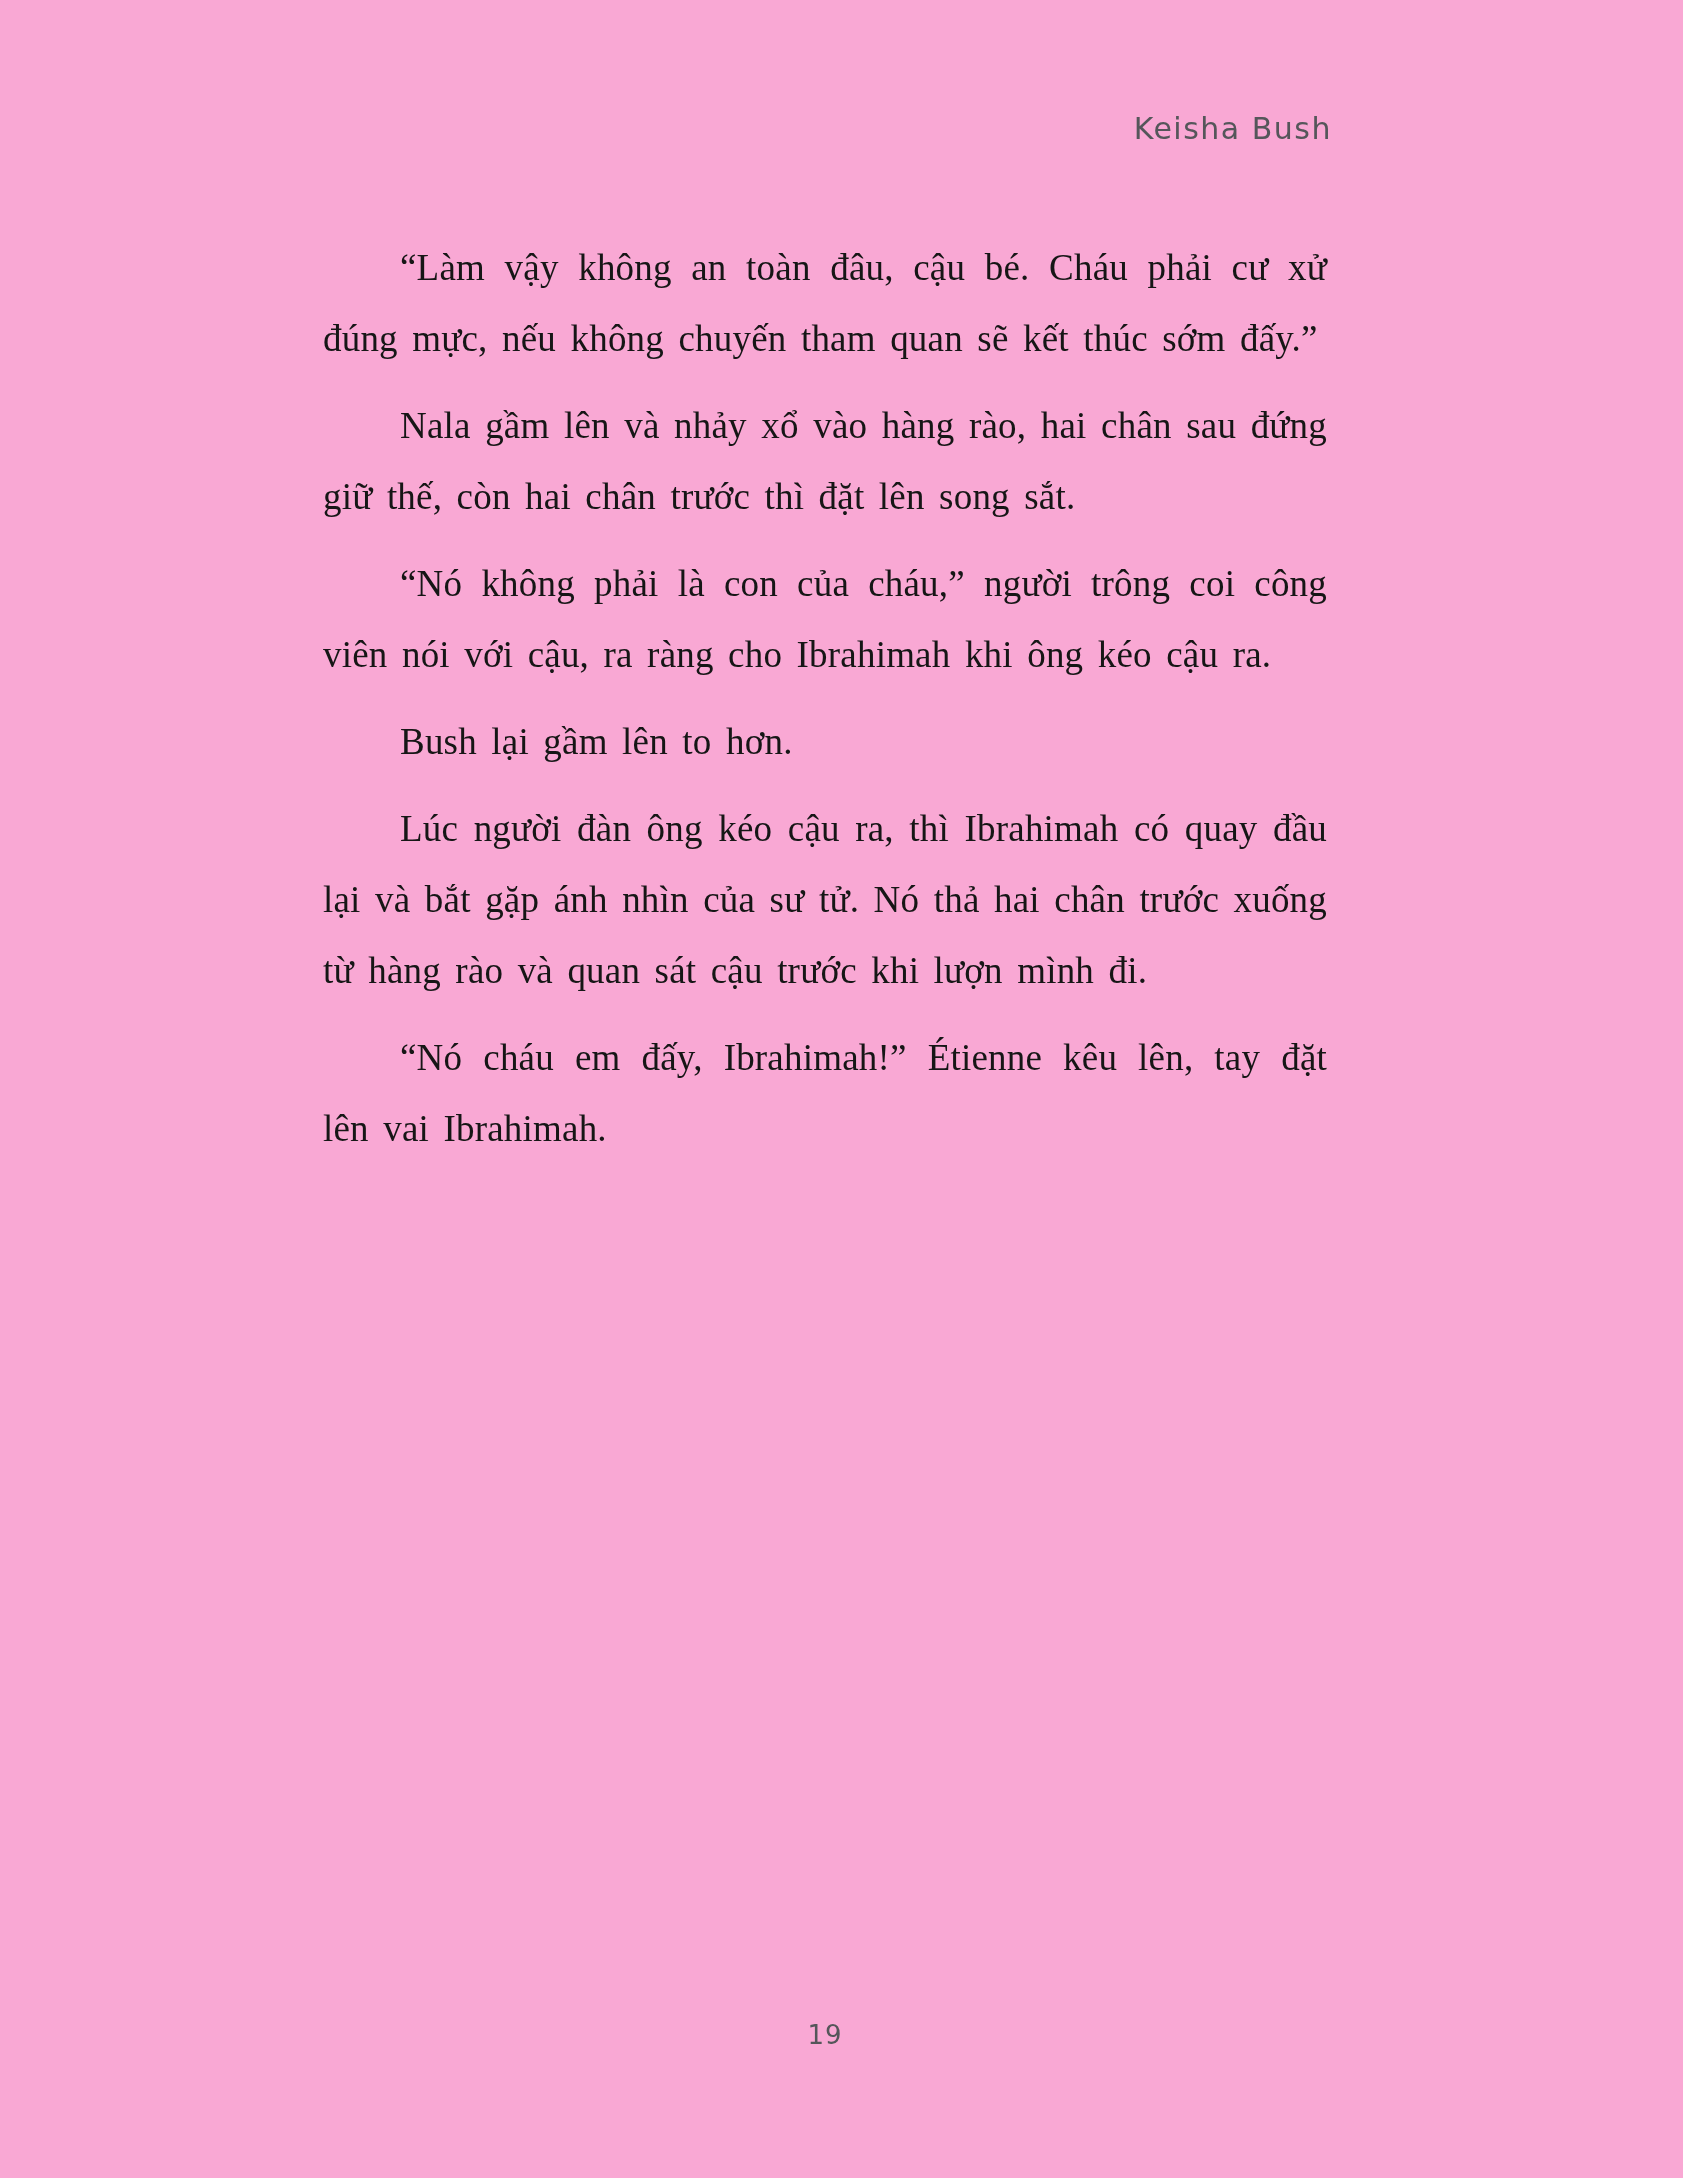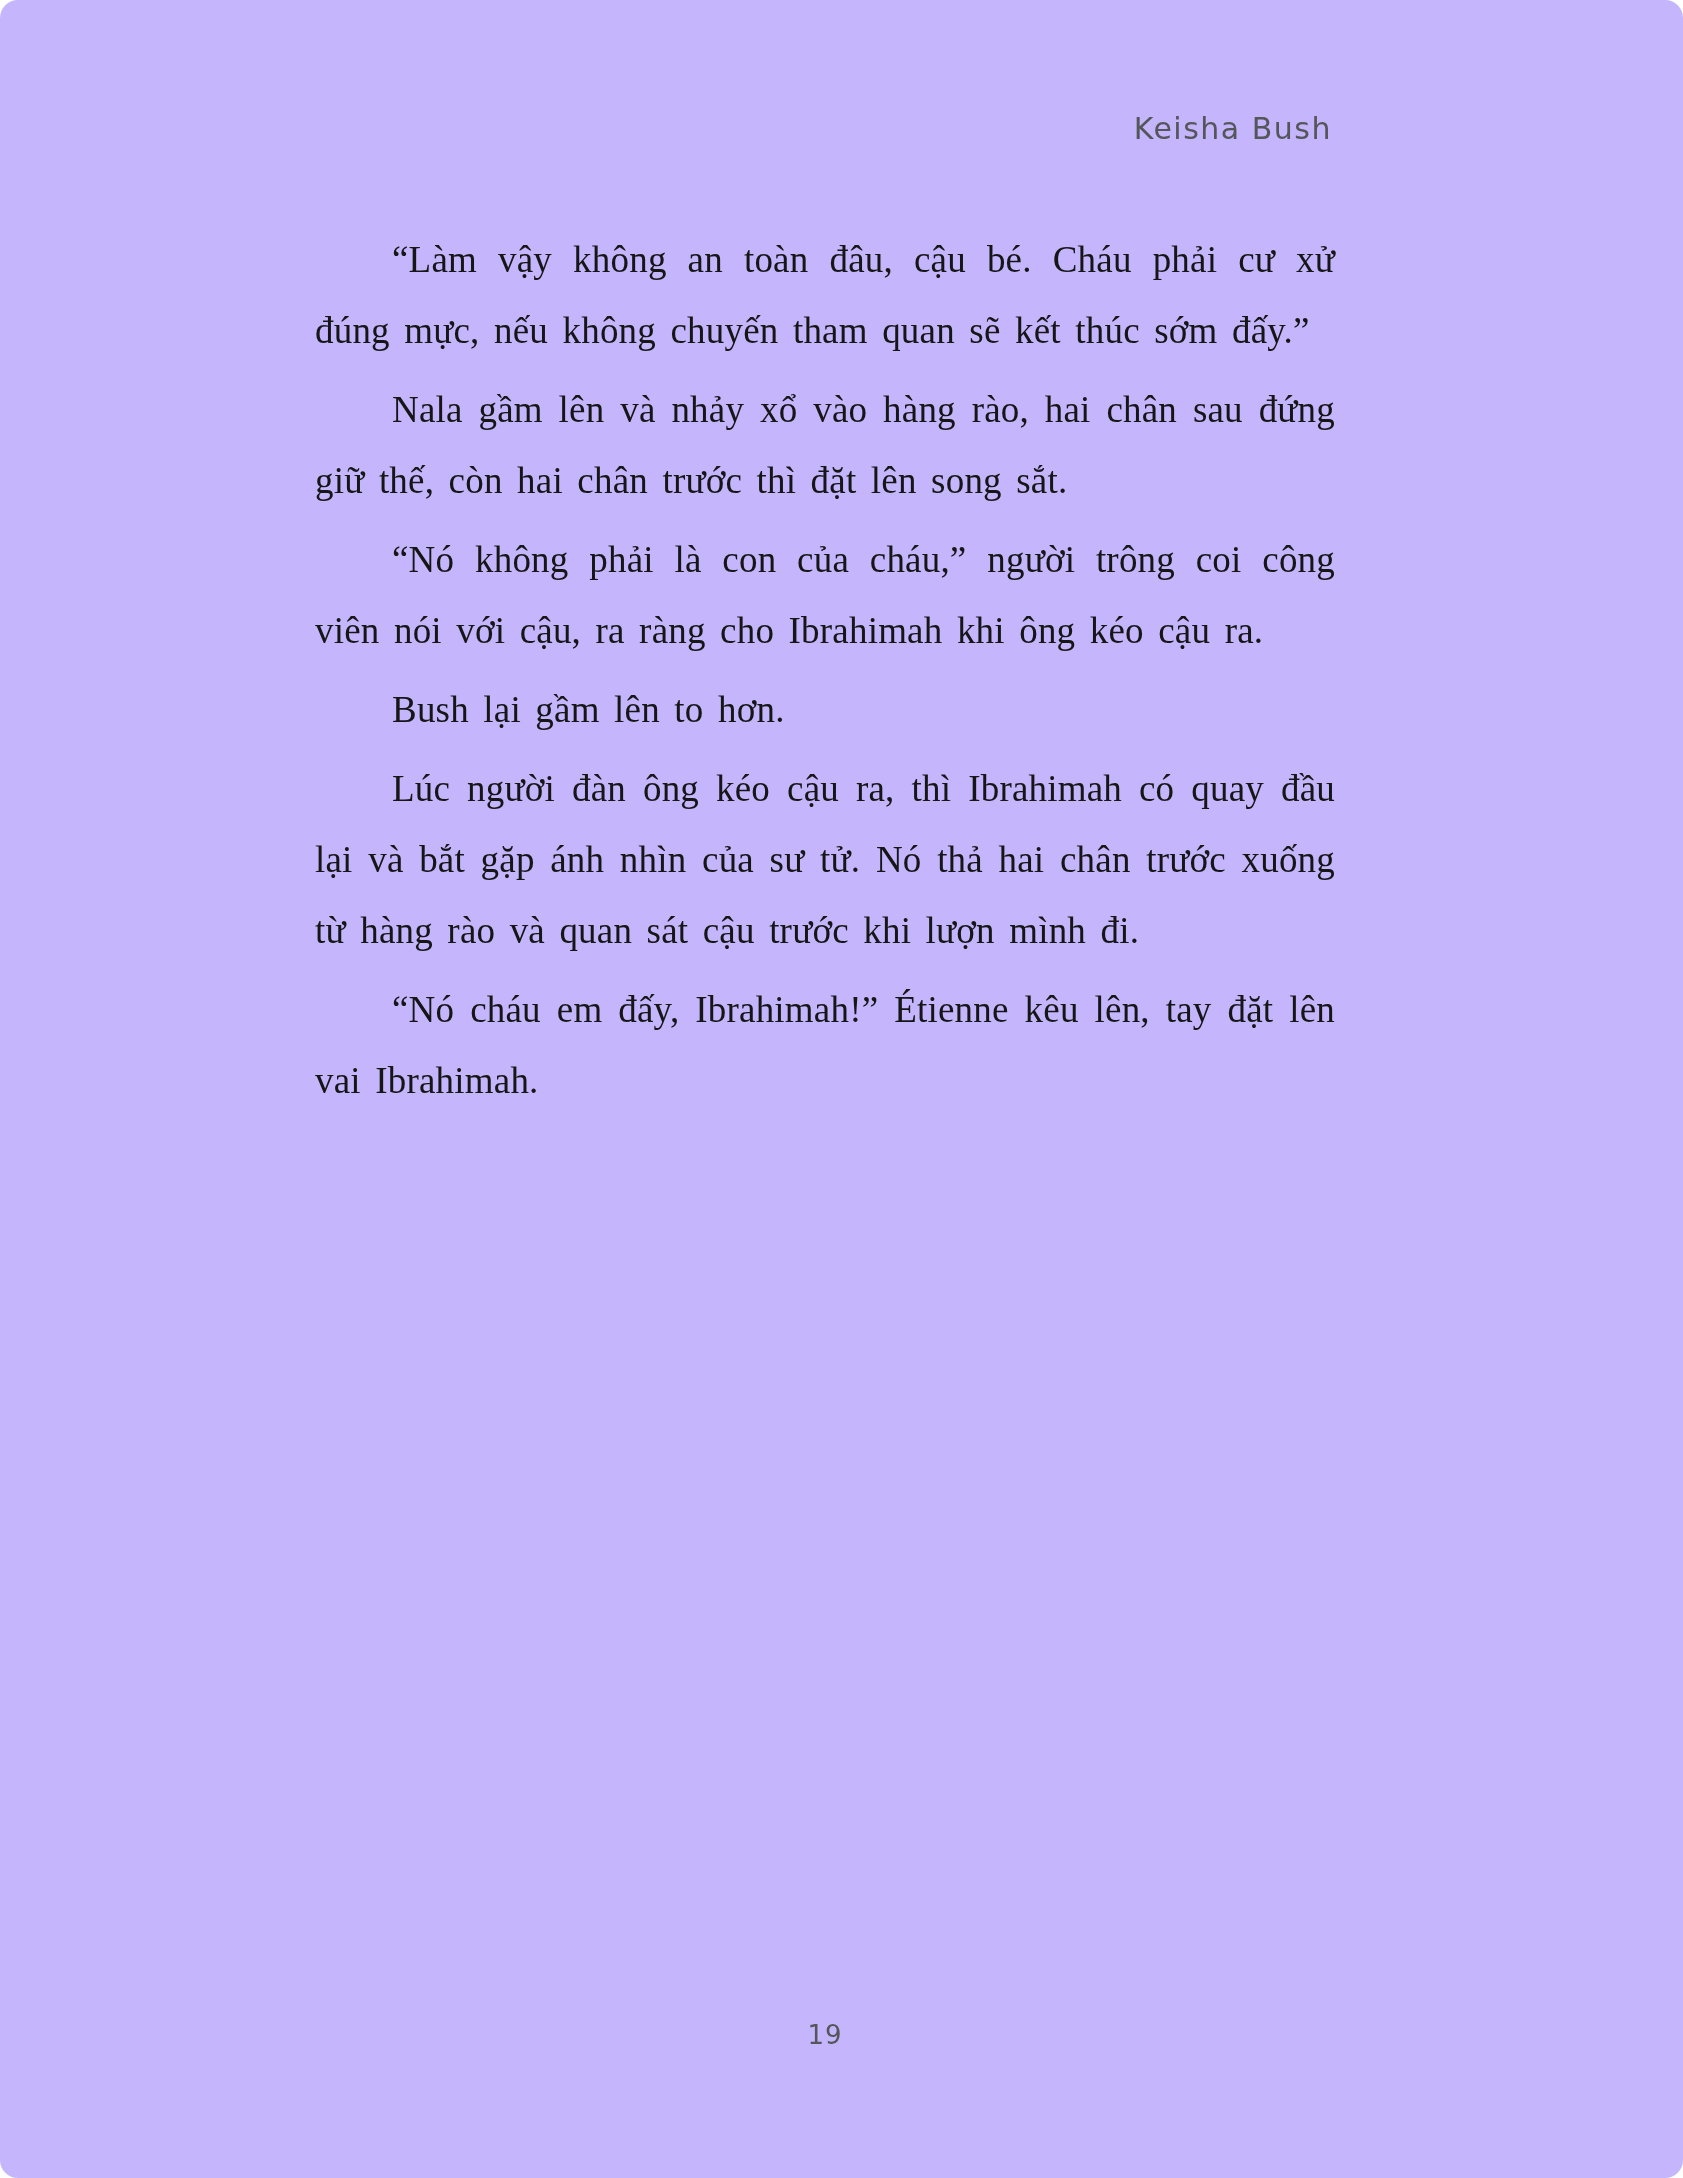--- a/index.html
+++ b/index.html
@@ -4,24 +4,23 @@
 <style>
   html, body {
     margin: 0;
     padding: 0;
     background: #ffffff;
   }
   .page {
     position: relative;
     width: 1683px;
     height: 2178px;
-    background: #c4b5fd;
+    background: #f9a8d4;
     overflow: hidden;
     font-family: "Liberation Serif", serif;
-    border-radius: 18px;
   }
   .running-header {
     position: absolute;
     top: 111px;
     right: 351px;
     font-family: "DejaVu Sans", sans-serif;
     font-size: 30px;
     font-weight: 400;
     letter-spacing: 1.5px;
     color: #55565a;
@@ -32,21 +31,21 @@
     top: 216px;
     width: 1036px;
     color: #161616;
     font-size: 37px;
     line-height: 71px;
     text-align: justify;
     word-spacing: 5px;
     letter-spacing: 0.2px;
   }
   .text-block p {
-    margin: 8px;
+    margin: 16px;
     padding: 0;
     text-indent: 77px;
   }
   .page-number {
     position: absolute;
     top: 2020px;
     left: 307px;
     width: 1036px;
     text-align: center;
     font-family: "DejaVu Sans", sans-serif;

